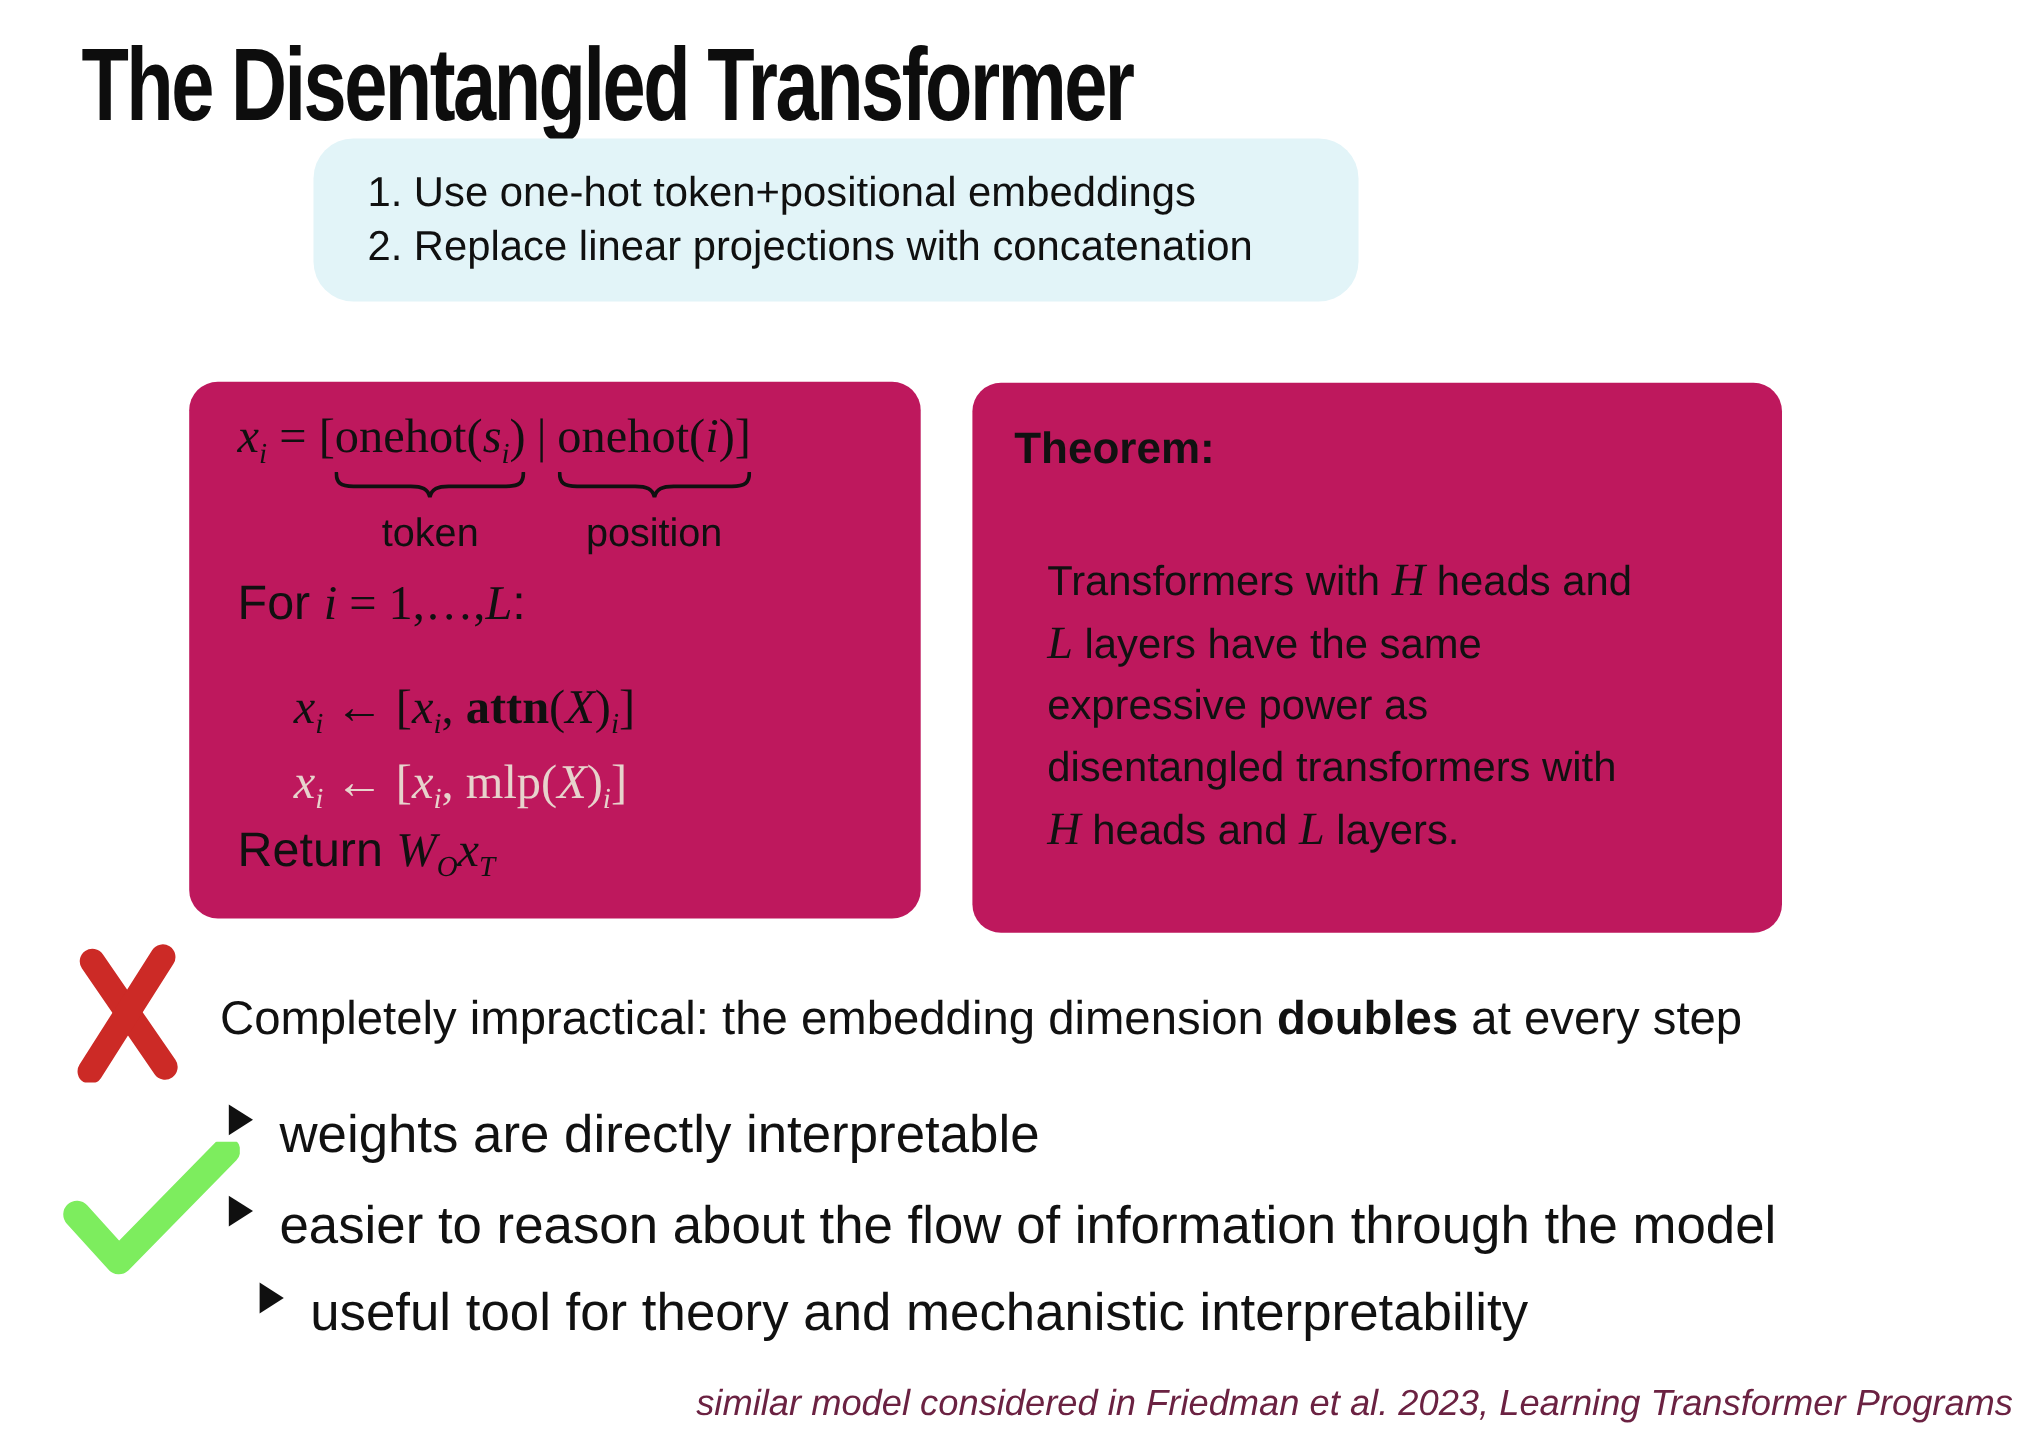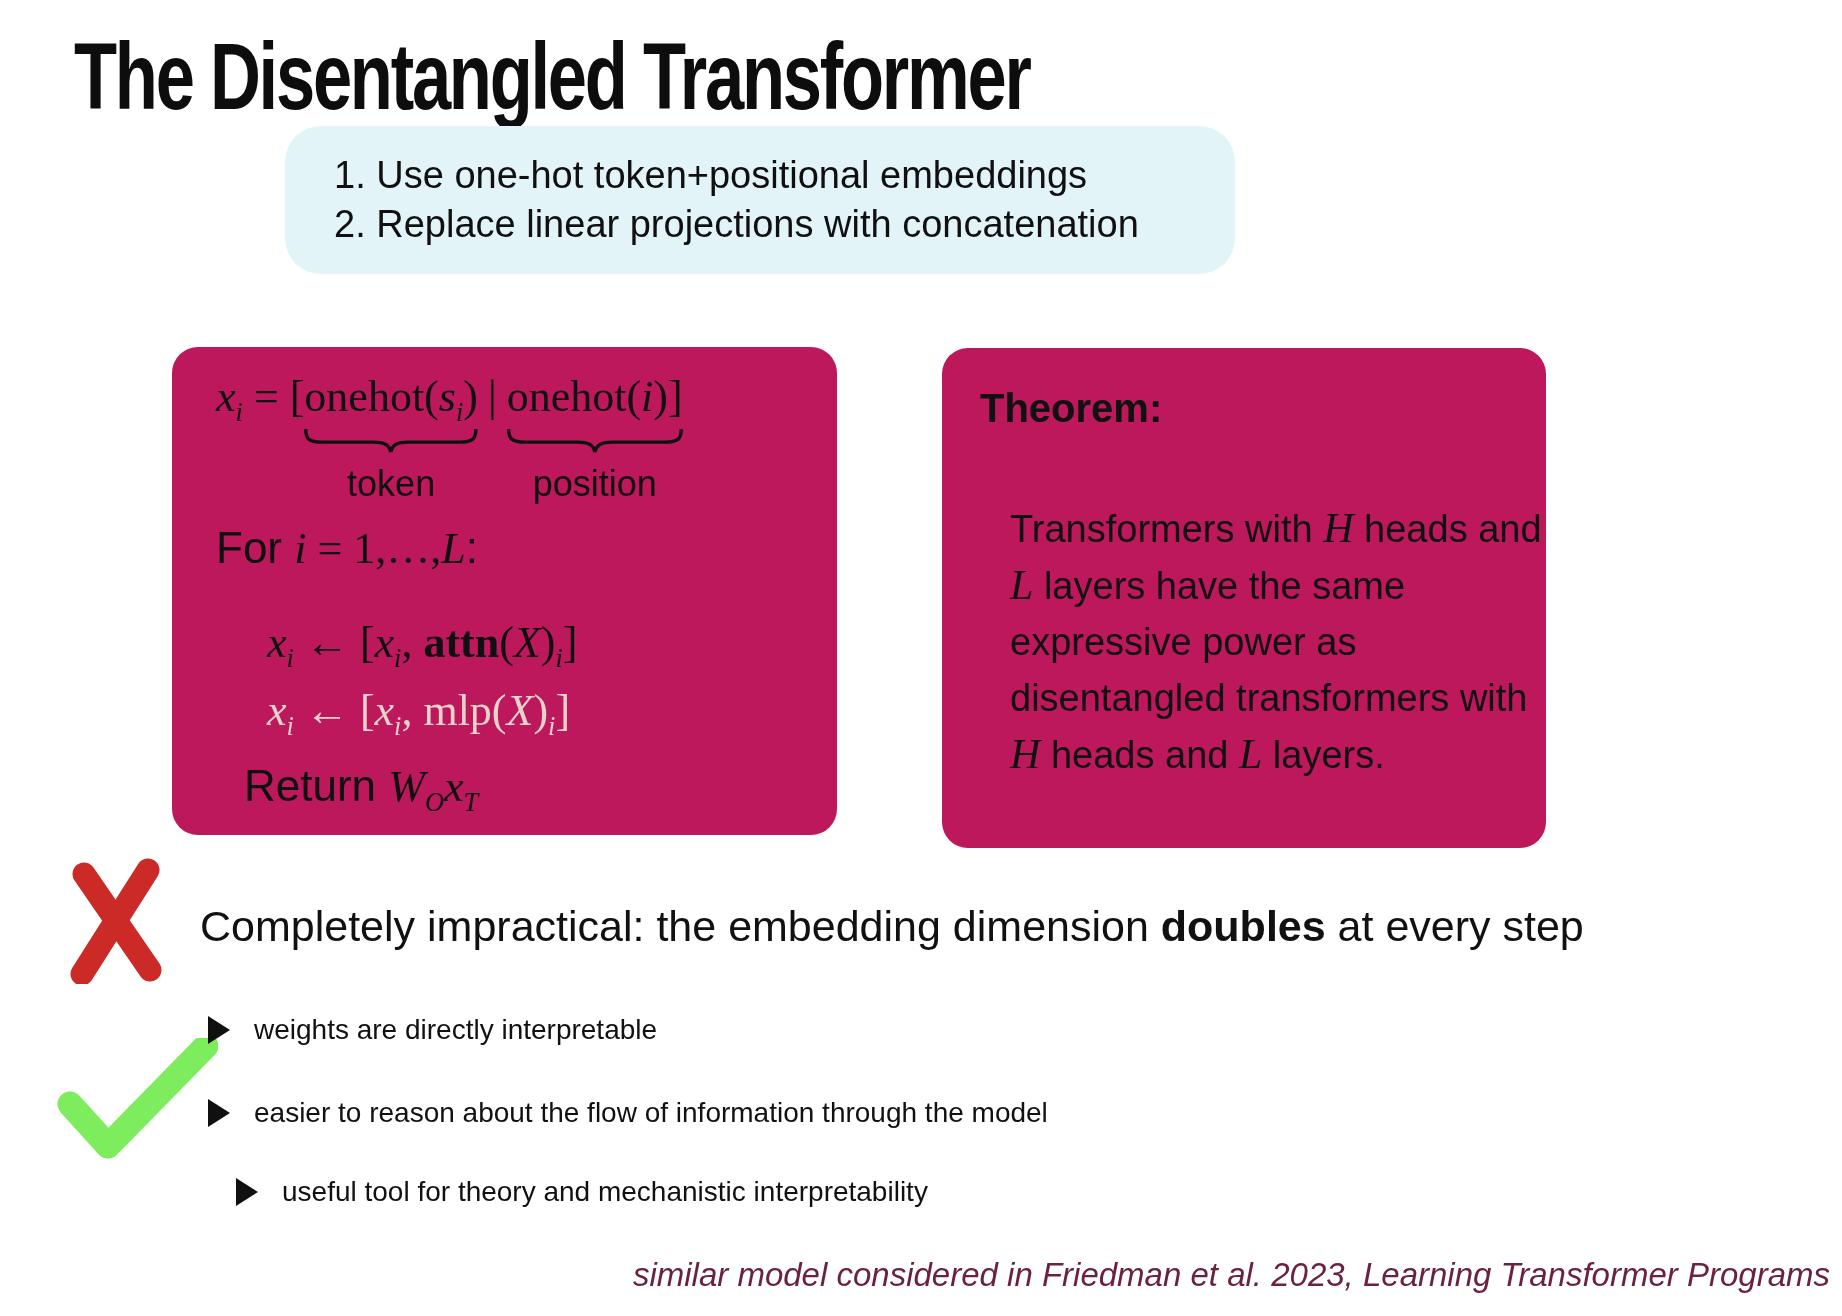--- a/index.html
+++ b/index.html
@@ -21,35 +21,35 @@
   .steps-box {
     position:absolute; left:285px; top:126px; width:950px; height:148px;
     background:#e2f4f8; border-radius:36px;
     padding:25px 0 0 49px; box-sizing:border-box;
   }
   .step-line { font-size:38px; line-height:49px; color:#101010; }
 
   
   .panel { position:absolute; background:#be185d; border-radius:26px; }
   .algo-panel { left:172px; top:347px; width:665px; height:488px; }
-  .thm-panel  { left:942px; top:348px; width:604px; height:500px; }
+  .thm-panel  { left:884px; top:348px; width:736px; height:500px; }
 
   
   .math   { font-family:"Liberation Serif", serif; font-style:italic; }
   .mathrm { font-family:"Liberation Serif", serif; font-style:normal; }
   .mathbf { font-family:"Liberation Serif", serif; font-style:normal; font-weight:bold; }
   sub { font-size:60%; line-height:0; }
   sub .math, sub.math { font-family:"Liberation Serif", serif; font-style:italic; }
 
   .algo-line { position:absolute; font-size:44px; white-space:nowrap; color:#101010; }
   .formula-line { left:44px; top:24px; }
   .for-line     { left:44px; top:176px; }
   .attn-line    { left:95px;  top:254px;margin-top:16px; }
   .mlp-line     { left:95px;  top:338px; color:#e7d3cc; }
-  .return-line  { left:44px; top:414px;margin-left:28px; }
+  .return-line  { left:44px; top:400px; }
 
   .braced { position:relative; display:inline-block; }
   .brace-svg { position:absolute; left:0; top:58px; width:100%; height:24px; }
   .brace-label {
     position:absolute; top:92px; left:50%; transform:translateX(-50%);
     font-family:"Liberation Sans", sans-serif; font-style:normal;
     font-size:36px; color:#101010;
   }
 
   
@@ -59,22 +59,22 @@
 
   
   .cross-svg { position:absolute; left:66px; top:858px; width:100px; height:126px; }
   .drawback-text { position:absolute; left:200px; top:902px; font-size:43px; white-space:nowrap; }
   .drawback-text b { font-weight:bold; }
 
   
   .check-svg { position:absolute; left:56px; top:1038px; width:162px; height:124px; }
   .benefit-row {
     position:absolute; left:208px; height:52px;
-    display:flex; align-items:center; gap:24px;
-    font-size:28px; white-space:nowrap;
+    display:flex; gap:24px;
+    font-size:48px; white-space:nowrap;
   }
   .benefit-row.r1 { top:1004px; }
   .benefit-row.r2 { top:1087px; }
   .benefit-row.r3 { top:1166px;margin-left:28px; }
   .tri-icon {
     width:0; height:0; flex:0 0 auto;
     border-left:22px solid #101010;
     border-top:14px solid transparent;
     border-bottom:14px solid transparent;
   }

